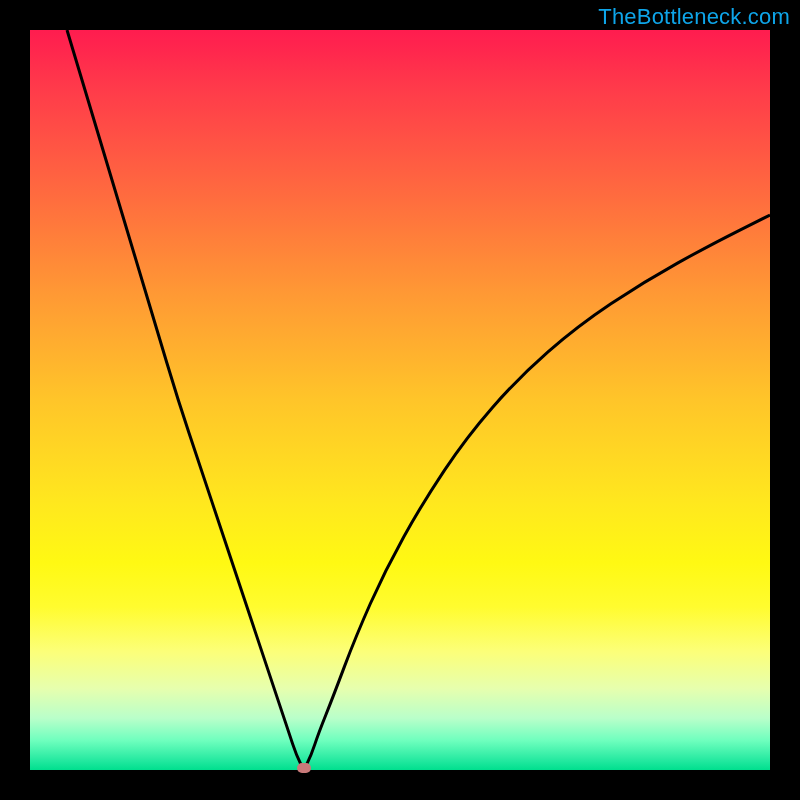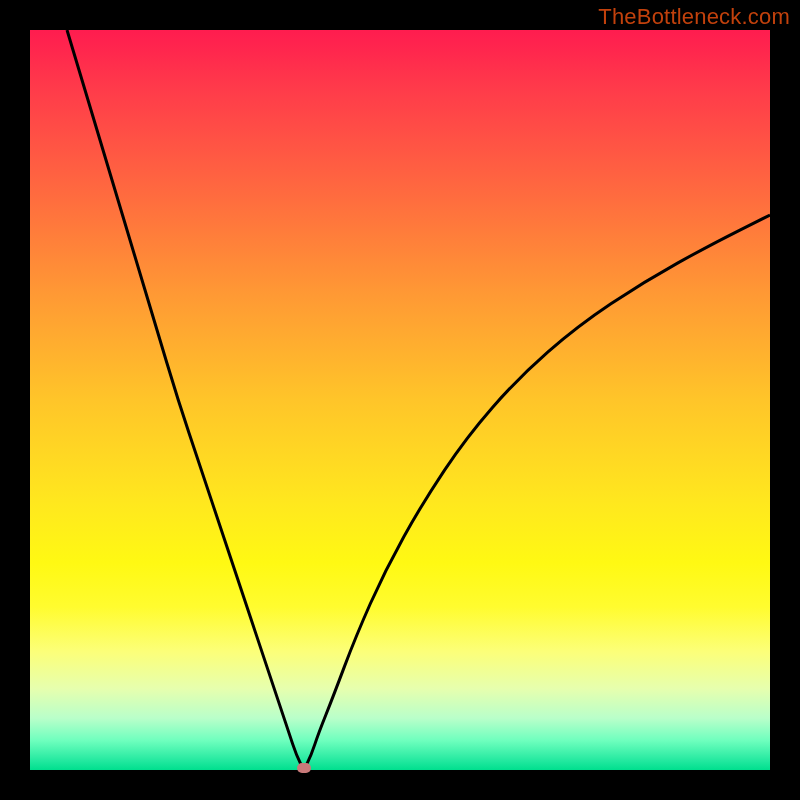--- a/index.html
+++ b/index.html
@@ -46,21 +46,21 @@
       #b9ffca 93%,
       #6fffbe 96%,
       #24e9a0 98.7%,
       #00df8e 100%
     );
   }
   .watermark {
     position: absolute;
     top: 4px;
     right: 10px;
-    color: #c2410c;
+    color: #0ea5e9;
     font-size: 22px;
     letter-spacing: 0.2px;
     user-select: none;
   }
   svg.curve {
     position: absolute;
     left: 0;
     top: 0;
     width: 740px;
     height: 740px;

